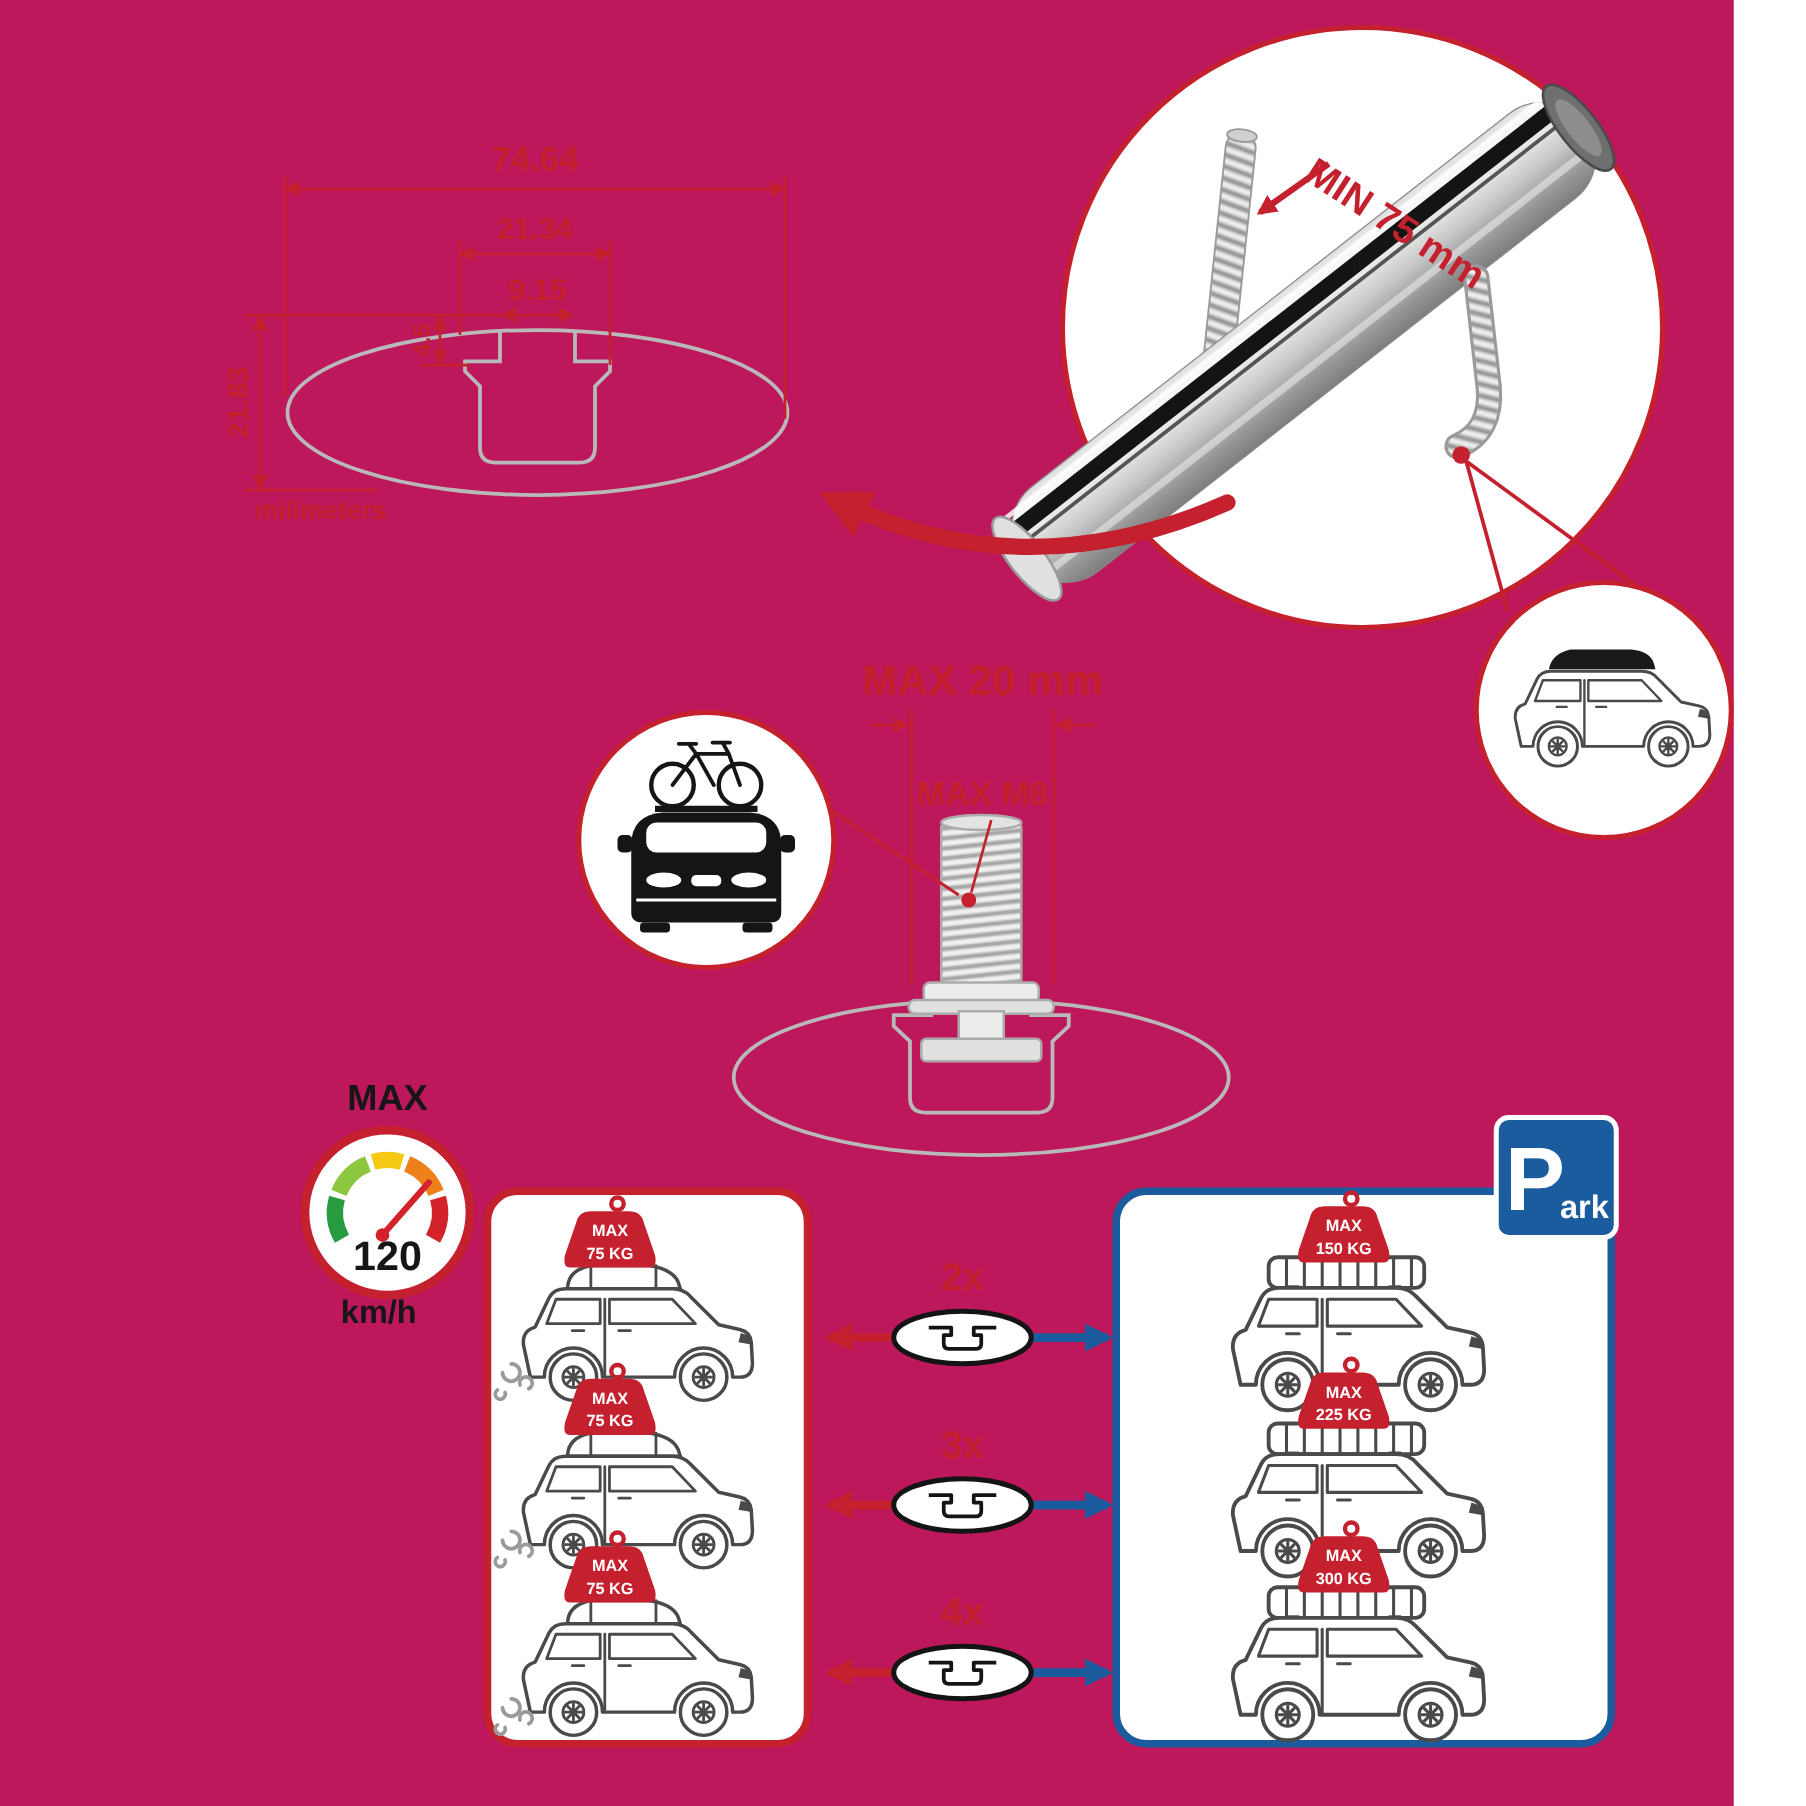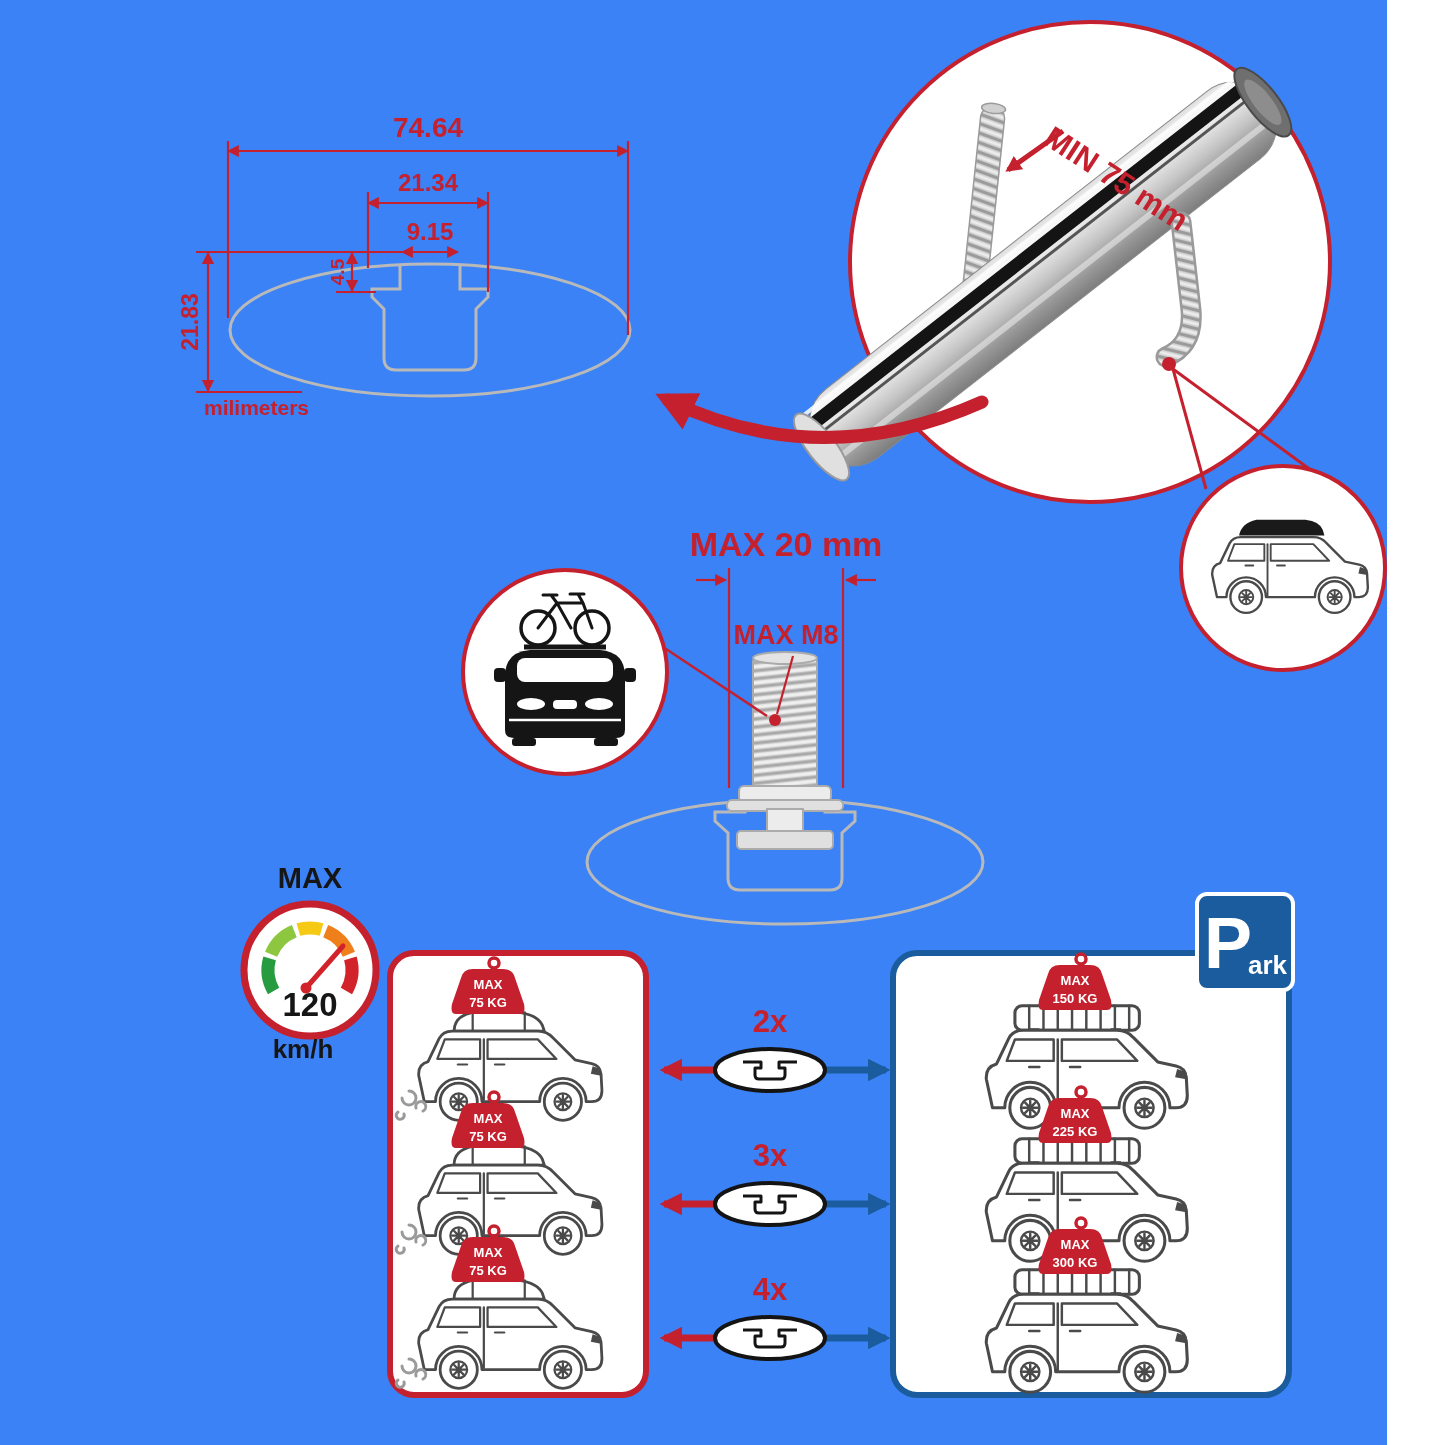--- a/index.html
+++ b/index.html
@@ -1,16 +1,16 @@
 <!DOCTYPE html>
 <html><head>
 <meta charset="utf-8">
 <style>
   html,body{margin:0;padding:0;background:#fff}
-  .stage{width:1387px;height:1445px;position:relative;background:#3b82f6;overflow:hidden}
+  .stage{width:1387px;height:1445px;position:relative;background:#be185d;overflow:hidden}
   text{font-family:"Liberation Sans", sans-serif}
   .dim-t{fill:#c5202e;font-weight:bold}
   .blk-t{fill:#161616;font-weight:bold}
   .wht-t{fill:#ffffff;font-weight:bold}
   .pin-t{fill:#ffffff;font-weight:bold;text-anchor:middle}
   .dim-l{stroke:#c5202e;stroke-width:2.2;fill:none}
   .gray-l{stroke:#b9b9b9;stroke-width:3;fill:none}
   .car-l{stroke:#4a4a4a;stroke-width:3;fill:#ffffff;stroke-linejoin:round;stroke-linecap:round}
   .car-n{stroke:#4a4a4a;stroke-width:2.4;fill:none;stroke-linejoin:round;stroke-linecap:round}
   .blk-l{stroke:#151515;fill:none;stroke-linejoin:round;stroke-linecap:round}

